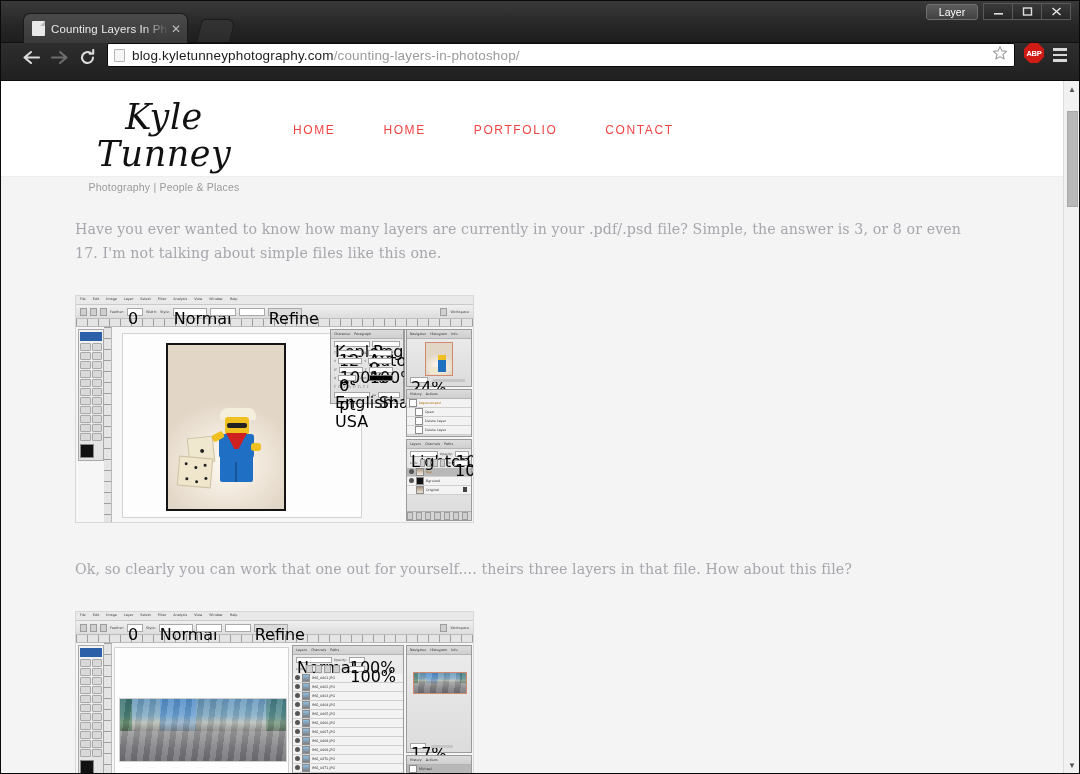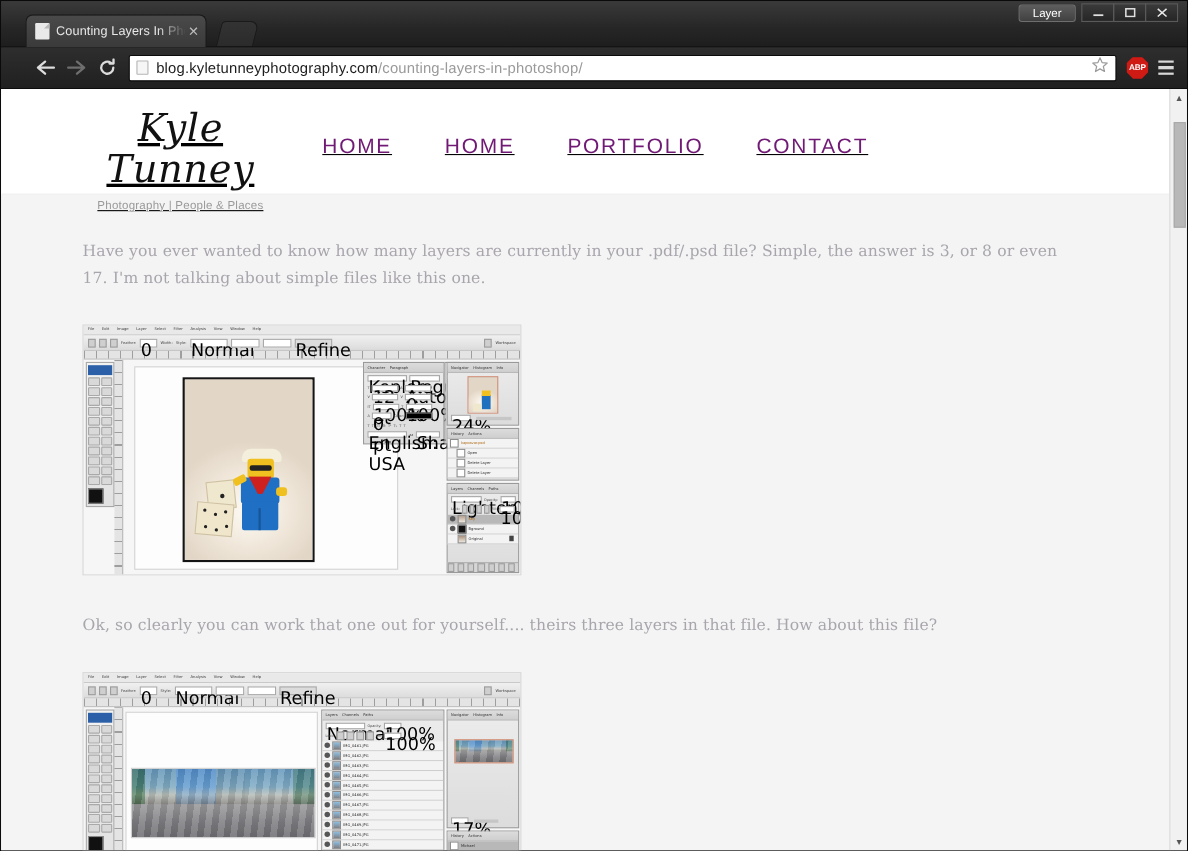--- a/index.html
+++ b/index.html
@@ -87,22 +87,22 @@
     color: #e0e0e0; font-size: 11px;
     display: flex; align-items: center; justify-content: center;
     margin-left: -1px;
   }
   .wbtn svg { display:block; }
 
   
   .toolbar {
     height: 38px; flex: 0 0 38px;
     background: linear-gradient(180deg,#2e2e2e 0%, #202020 100%);
-    display: flex; align-items: center;
-    padding: 0 8px 0 26px; gap: 0;
+    display: flex; align-items: flex-start;
+    padding: 0 8px 0 16px; gap: 0;
     border-bottom: 1px solid #0c0c0c;
   }
   .navbtn {
     width: 28px; height: 28px; flex: 0 0 28px;
     display: flex; align-items: center; justify-content: center;
     color: #dcdcdc;
   }
   .navbtn.dim { color: #6e6e6e; }
   .omnibox {
     flex: 1 1 auto; height: 24px; margin: 0 6px 0 6px;
@@ -148,37 +148,36 @@
   .pagearea {
     flex: 1 1 auto; position: relative; overflow: hidden; background: #f4f4f4;
   }
 
   
   .siteheader {
     background: #ffffff; height: 96px;
     display: flex; align-items: flex-start;
     padding: 16px 0 0 58px;
     border-bottom: 1px solid #ededed;
-    text-decoration: underline;
   }
   .brand { width: 210px; flex: 0 0 210px; padding-top: 2px; }
   .brand-name {
     font-family: "DejaVu Serif", "Liberation Serif", serif;
     font-style: italic; font-size: 35px; color: #111;
     letter-spacing: .5px; line-height: 1.05;
     text-align: center;
   }
   .brand-tag {
     margin-top: 8px; text-align: center;
     font-size: 10.5px; color: #9a9a9a; letter-spacing: .2px;
   }
   .sitenav { display: flex; align-items: center; gap: 0; padding-top: 26px; }
   .sitenav a {
-    color: #701a75; text-decoration: none;
-    font-size: 19px; letter-spacing: 1.6px;
+    color: #ef4444; text-decoration: none;
+    font-size: 12px; letter-spacing: 1.6px;
     padding: 0 24px;
   }
 
   
   .article { padding: 40px 0 0 74px; }
   .para {
     font-family: "DejaVu Serif", "Liberation Serif", serif;
     font-size: 14.2px; line-height: 24px;
     color: #a9a5ad; max-width: 890px;
     letter-spacing: .1px;

